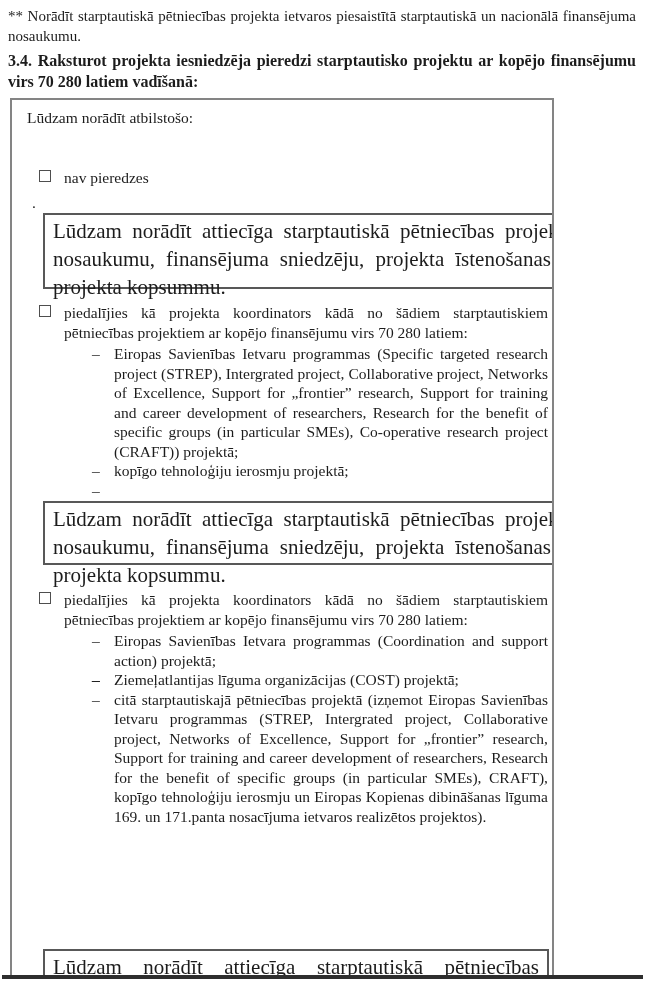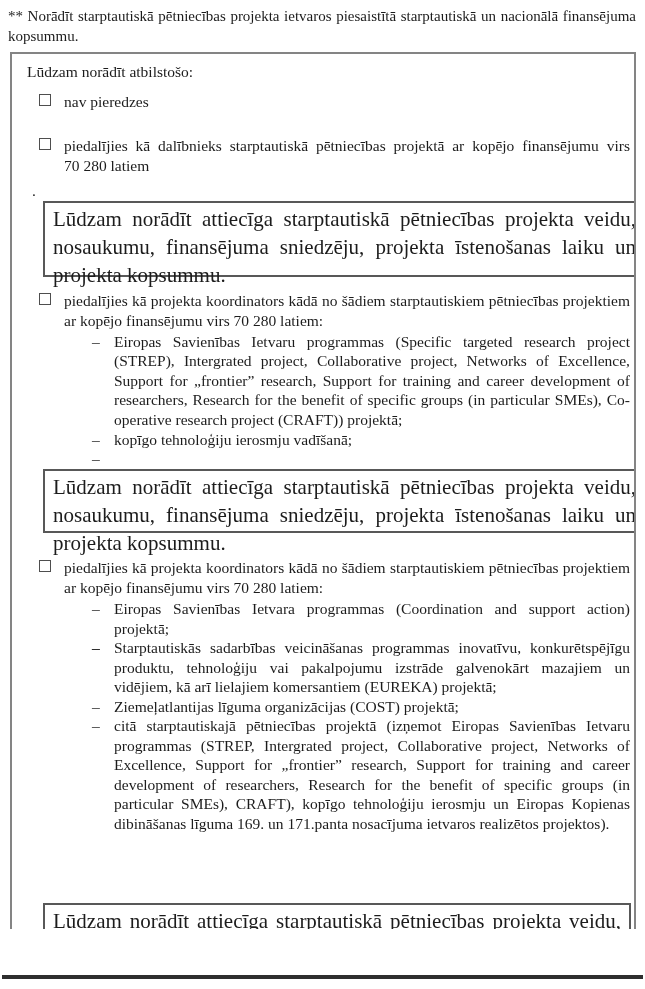--- a/index.html
+++ b/index.html
@@ -10,30 +10,30 @@
     font-family: "Liberation Serif", "DejaVu Serif", serif;
   }
   .page { position: relative; width: 645px; height: 989px; padding: 7px 9px 0 8px; }
 
   .footnote { margin: 0; font-size: 15px; line-height: 1.32; text-align: justify; }
   .heading  { margin: 3px 0 0; font-size: 16px; line-height: 1.36; font-weight: bold; text-align: justify; }
 
   .outer-box {
     position: relative;
     margin: 5px 0 0 2px;
-    width: 626px; height: 877px;
+    width: 544px; height: 877px;
     border: 2px solid #848484; border-bottom: none;
     padding: 6px 4px 8px 12px;
     overflow: hidden;
   }
 
   .prompt { margin: 2px 0 0 3px; font-size: 15.5px; line-height: 1.3; }
 
   .cb-row {
-    position: relative; margin-top: 10px; padding-left: 40px;
+    position: relative; margin-top: 40px; padding-left: 40px;
     font-size: 15.5px; line-height: 1.3; text-align: justify;
   }
   .cb-row.cb-second { margin-top: 24px; }
   .cb-row.after-box { margin-top: 14px; }
   .cb-row.after-box2 { margin-top: 25px; }
   .cb {
     position: absolute; left: 15px; top: 2px;
     width: 12px; height: 12px;
     border: 1px solid #4e4e4e; background: #ffffff;
     cursor: pointer;
@@ -65,56 +65,53 @@
   .bottom-rule {
     position: absolute; left: 2px; right: 2px; top: 975px; height: 4px;
     background: #2e2e2e;
   }
 </style>
 </head>
 <body>
 
 <div class="page">
 
-  <p class="footnote">** Norādīt starptautiskā pētniecības projekta ietvaros piesaistītā starptautiskā un nacionālā finansējuma kopsummu.</p>
+  <p class="footnote">** Norādīt starptautiskā pētniecības projekta ietvaros piesaistītā starptautiskā un nacionālā finansējuma nosaukumu.</p>
 
+  <p class="heading">3.4. Raksturot projekta iesniedzēja pieredzi starptautisko projektu ar kopējo finansējumu virs 70&nbsp;280 latiem vadīšanā:</p>
 
   <div class="outer-box">
 
     <p class="prompt">Lūdzam norādīt atbilstošo:</p>
 
     <div class="cb-row">
       <span class="cb"></span>
       <span>nav pieredzes</span>
     </div>
 
-    <div class="cb-row cb-second">
-      <span class="cb"></span>
-      <span>piedalījies kā dalībnieks starptautiskā pētniecības projektā ar kopējo finansējumu virs 70&nbsp;280 latiem</span>
-    </div>
 
     <p class="stray-period">.</p>
 
     <div class="note-box nb1">
       <p>Lūdzam norādīt attiecīga starptautiskā pētniecības projekta veidu, nosaukumu, finansējuma sniedzēju, projekta īstenošanas laiku un projekta kopsummu.</p>
     </div>
 
     <div class="cb-row after-box">
       <span class="cb"></span>
       <span>piedalījies kā projekta koordinators kādā no šādiem starptautiskiem pētniecības projektiem ar kopējo finansējumu virs 70&nbsp;280 latiem:</span>
     </div>
 
     <div class="dash-list">
       <div class="dash-item">
         <span class="dash">–</span>
         <span>Eiropas Savienības Ietvaru programmas (Specific targeted research project (STREP), Intergrated project, Collaborative project, Networks of Excellence, Support for „frontier” research, Support for training and career development of researchers, Research for the benefit of specific groups (in particular SMEs), Co-operative research project (CRAFT)) projektā;</span>
       </div>
       <div class="dash-item">
         <span class="dash">–</span>
-        <span>kopīgo tehnoloģiju ierosmju vadīšanā;</span>
+        <span>kopīgo tehnoloģiju ierosmju projektā;</span>
       </div>
       <div class="dash-item">
         <span class="dash">–</span>
       </div>
     </div>
 
     <div class="note-box nb2">
       <p>Lūdzam norādīt attiecīga starptautiskā pētniecības projekta veidu, nosaukumu, finansējuma sniedzēju, projekta īstenošanas laiku un projekta kopsummu.</p>
     </div>
 
@@ -126,21 +123,20 @@
     <div class="dash-list">
       <div class="dash-item">
         <span class="dash">–</span>
         <span>Eiropas Savienības Ietvara programmas (Coordination and support action) projektā;</span>
       </div>
       <div class="dash-item">
         <span class="dash">–</span>
       </div>
       <div class="dash-item">
         <span class="dash">–</span>
-        <span>Starptautiskās sadarbības veicināšanas programmas inovatīvu, konkurētspējīgu produktu, tehnoloģiju vai pakalpojumu izstrāde galvenokārt mazajiem un vidējiem, kā arī lielajiem komersantiem (EUREKA) projektā;</span>
       </div>
       <div class="dash-item">
         <span class="dash">–</span>
         <span>Ziemeļatlantijas līguma organizācijas (COST) projektā;</span>
       </div>
       <div class="dash-item">
         <span class="dash">–</span>
         <span>citā starptautiskajā pētniecības projektā (izņemot Eiropas Savienības Ietvaru programmas (STREP, Intergrated project, Collaborative project, Networks of Excellence, Support for „frontier” research, Support for training and career development of researchers, Research for the benefit of specific groups (in particular SMEs), CRAFT), kopīgo tehnoloģiju ierosmju un Eiropas Kopienas dibināšanas līguma 169. un 171.panta nosacījuma ietvaros realizētos projektos).</span>
       </div>
     </div>

